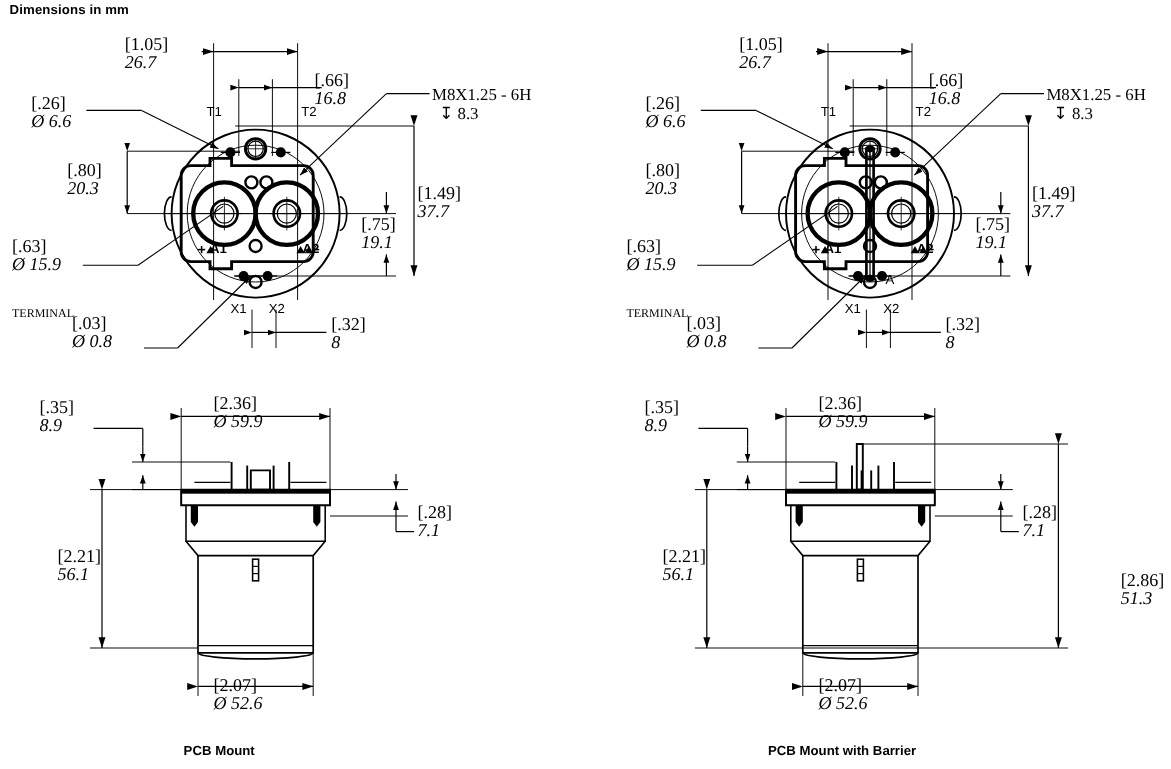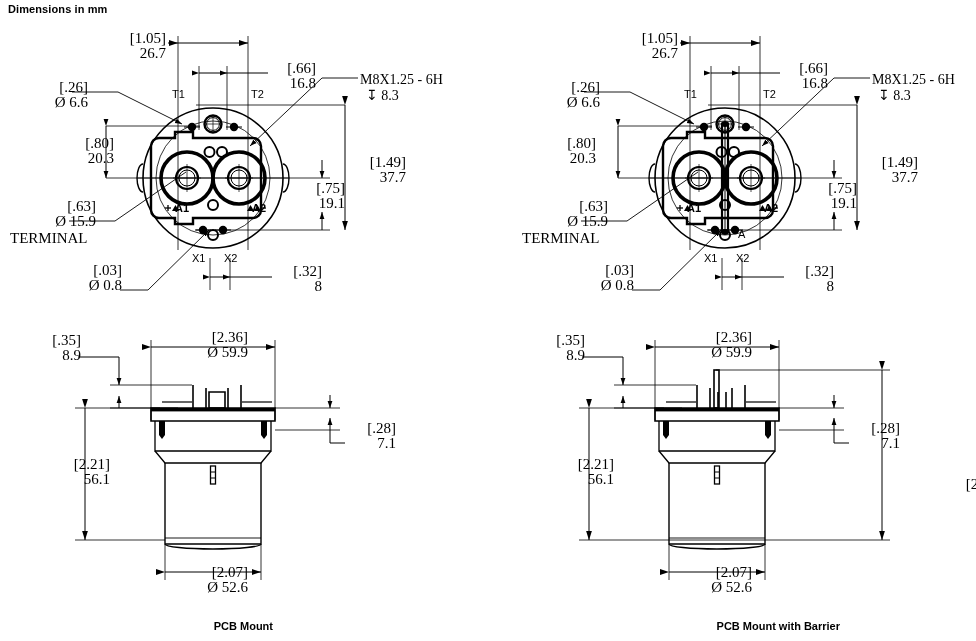--- a/index.html
+++ b/index.html
@@ -2,27 +2,27 @@
 <html><head>
 <meta charset="utf-8">
 <style>
   html,body{margin:0;padding:0;background:#ffffff;}
   body{width:976px;height:641px;position:relative;overflow:hidden;
        font-family:"Liberation Sans",sans-serif;color:#000;}
   #sheet{position:absolute;left:0;top:0;width:976px;height:546px;}
   svg{position:absolute;left:0;top:0;width:976px;height:641px;}
   .hdr{position:absolute;left:8px;top:3px;font-size:11px;font-weight:bold;
        letter-spacing:.1px;}
-  .cap{position:absolute;font-size:11px;font-weight:bold;text-align:right;}
+  .cap{position:absolute;font-size:11px;font-weight:bold;text-align:left;}
   .dimtxt{position:absolute;font-family:"Liberation Serif",serif;
-          font-size:15px;line-height:15px;text-align:right;white-space:nowrap;}
+          font-size:15px;line-height:15px;text-align:left;white-space:nowrap;}
   .dimtxt .b{display:block;}
-  .dimtxt .n{display:block;}
-  .plain{position:absolute;font-family:"Liberation Serif",serif;font-size:15px;
-         line-height:15px;white-space:nowrap;}
+  .dimtxt .n{display:block;font-style:italic;}
+  .plain{position:absolute;font-family:"Liberation Serif",serif;font-size:10px;
+         line-height:15px;white-space:nowrap;margin-top:23px;}
   .tick{position:absolute;font-family:"Liberation Sans",sans-serif;font-size:11px;
         white-space:nowrap;}
   .mthread{position:absolute;font-family:Liberation Serif, serif;font-size:14px;
            line-height:16px;white-space:nowrap;}
 </style>
 </head>
 <body>
 
 <div id="sheet">
 

